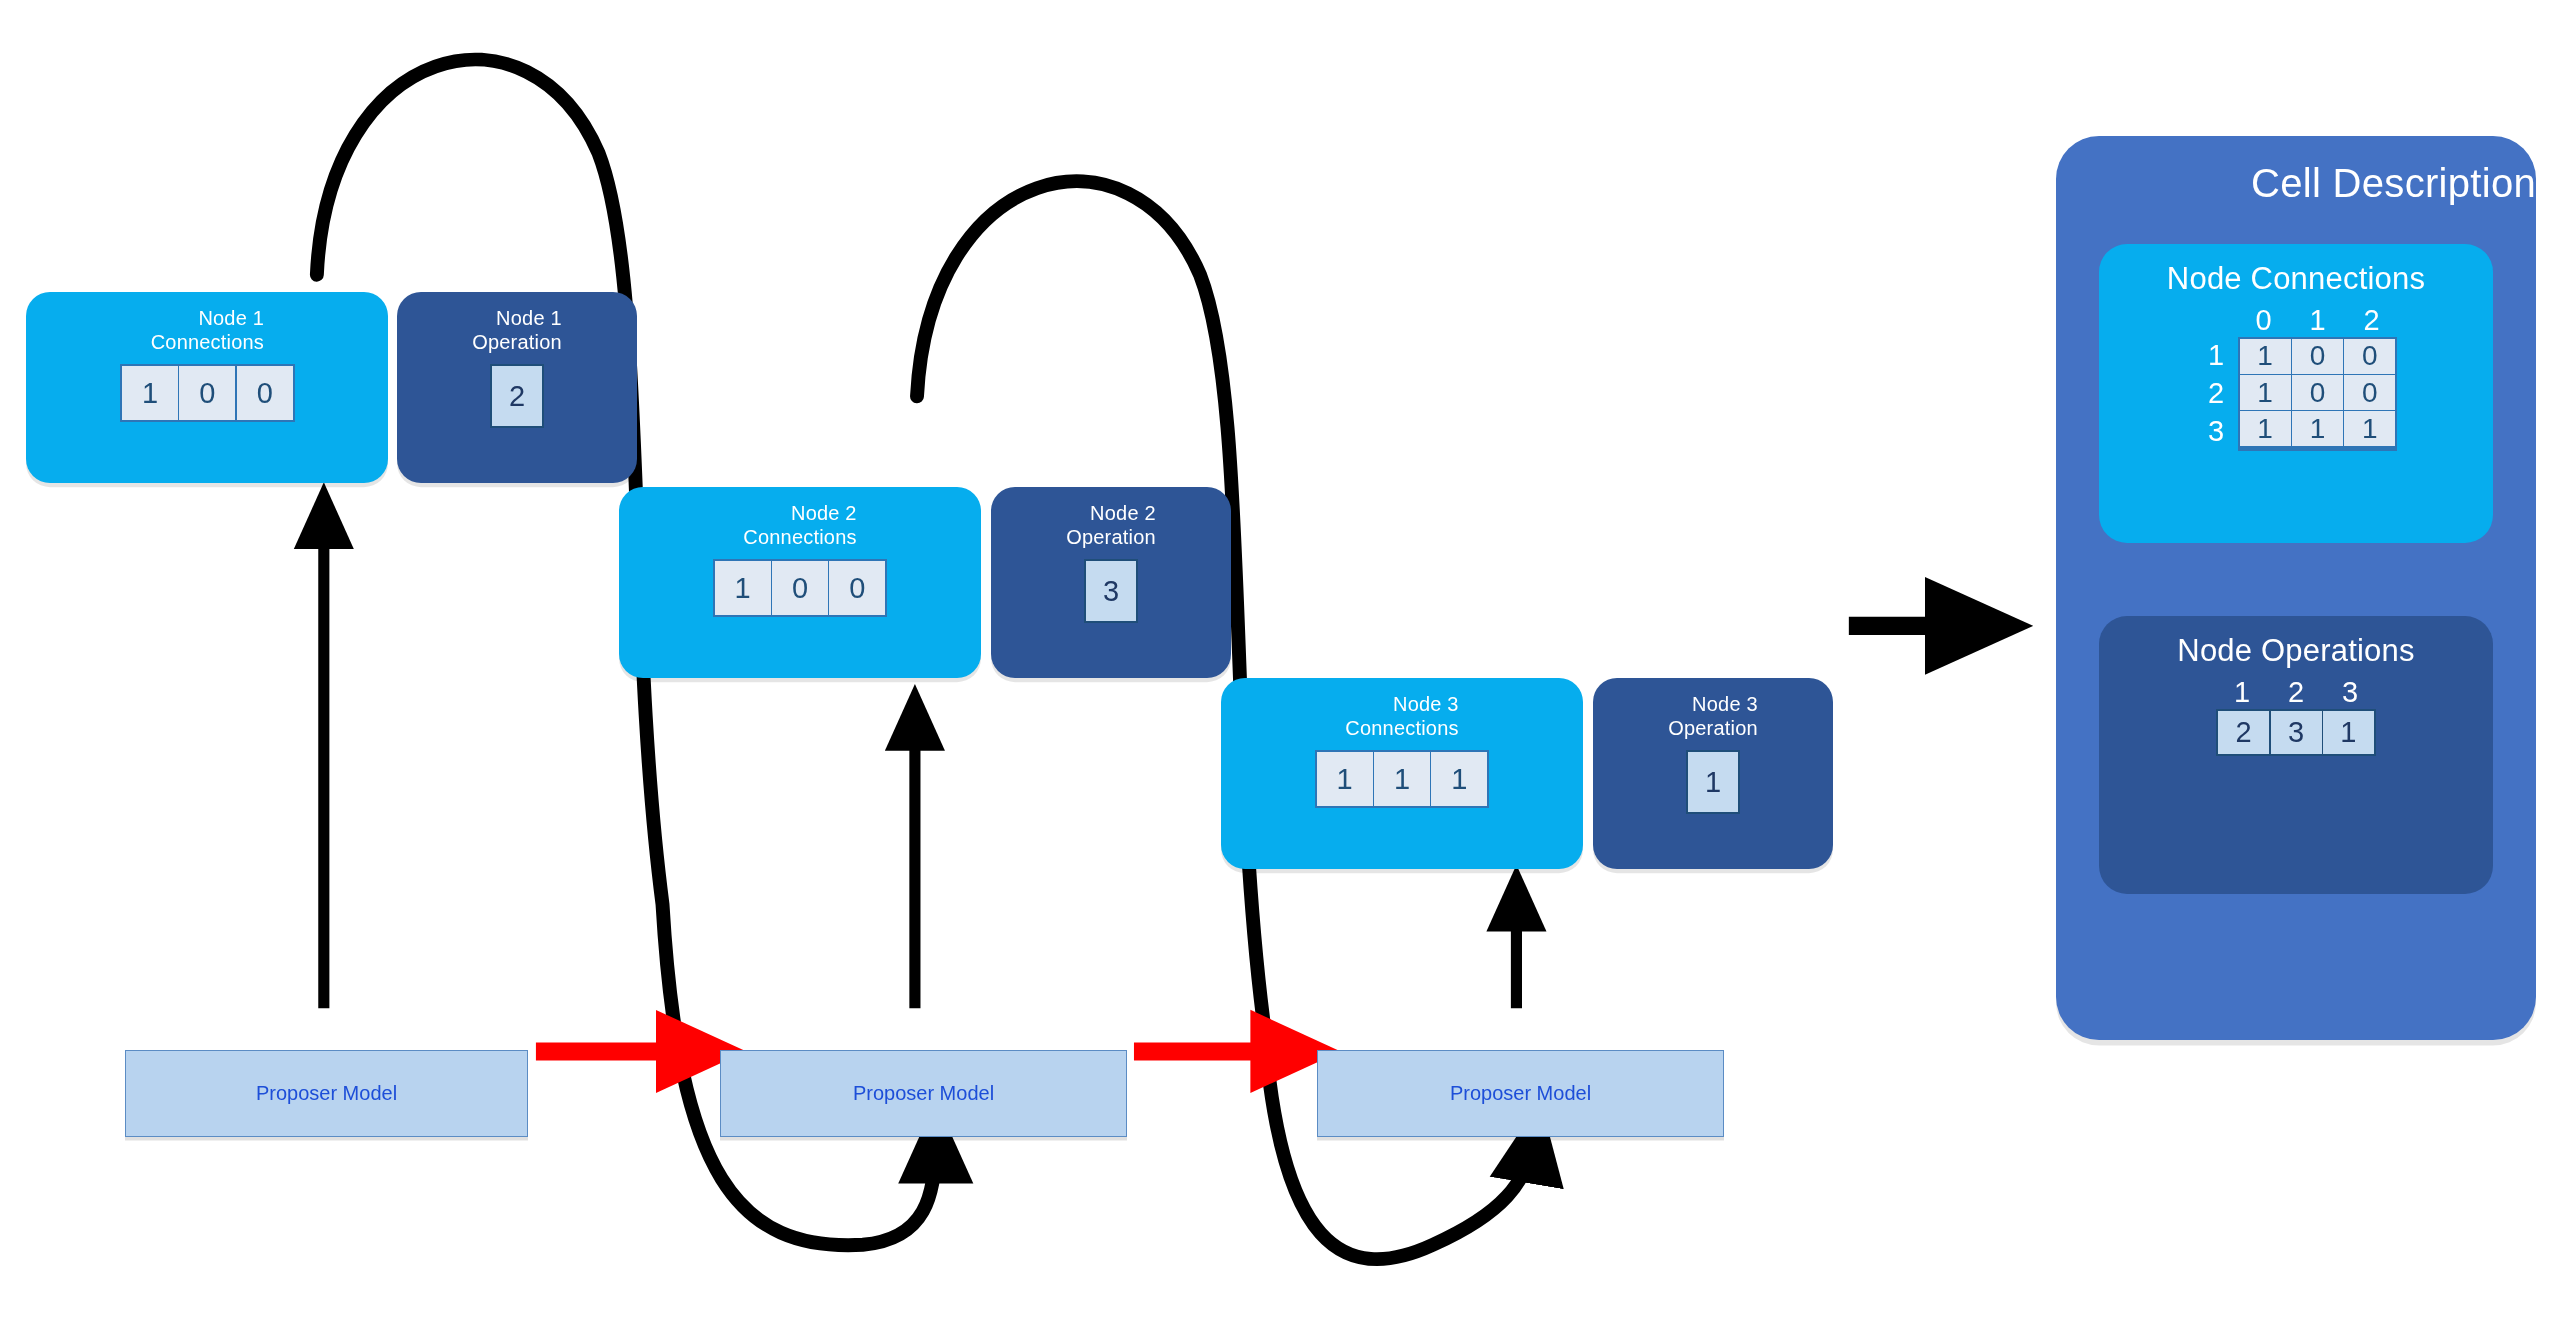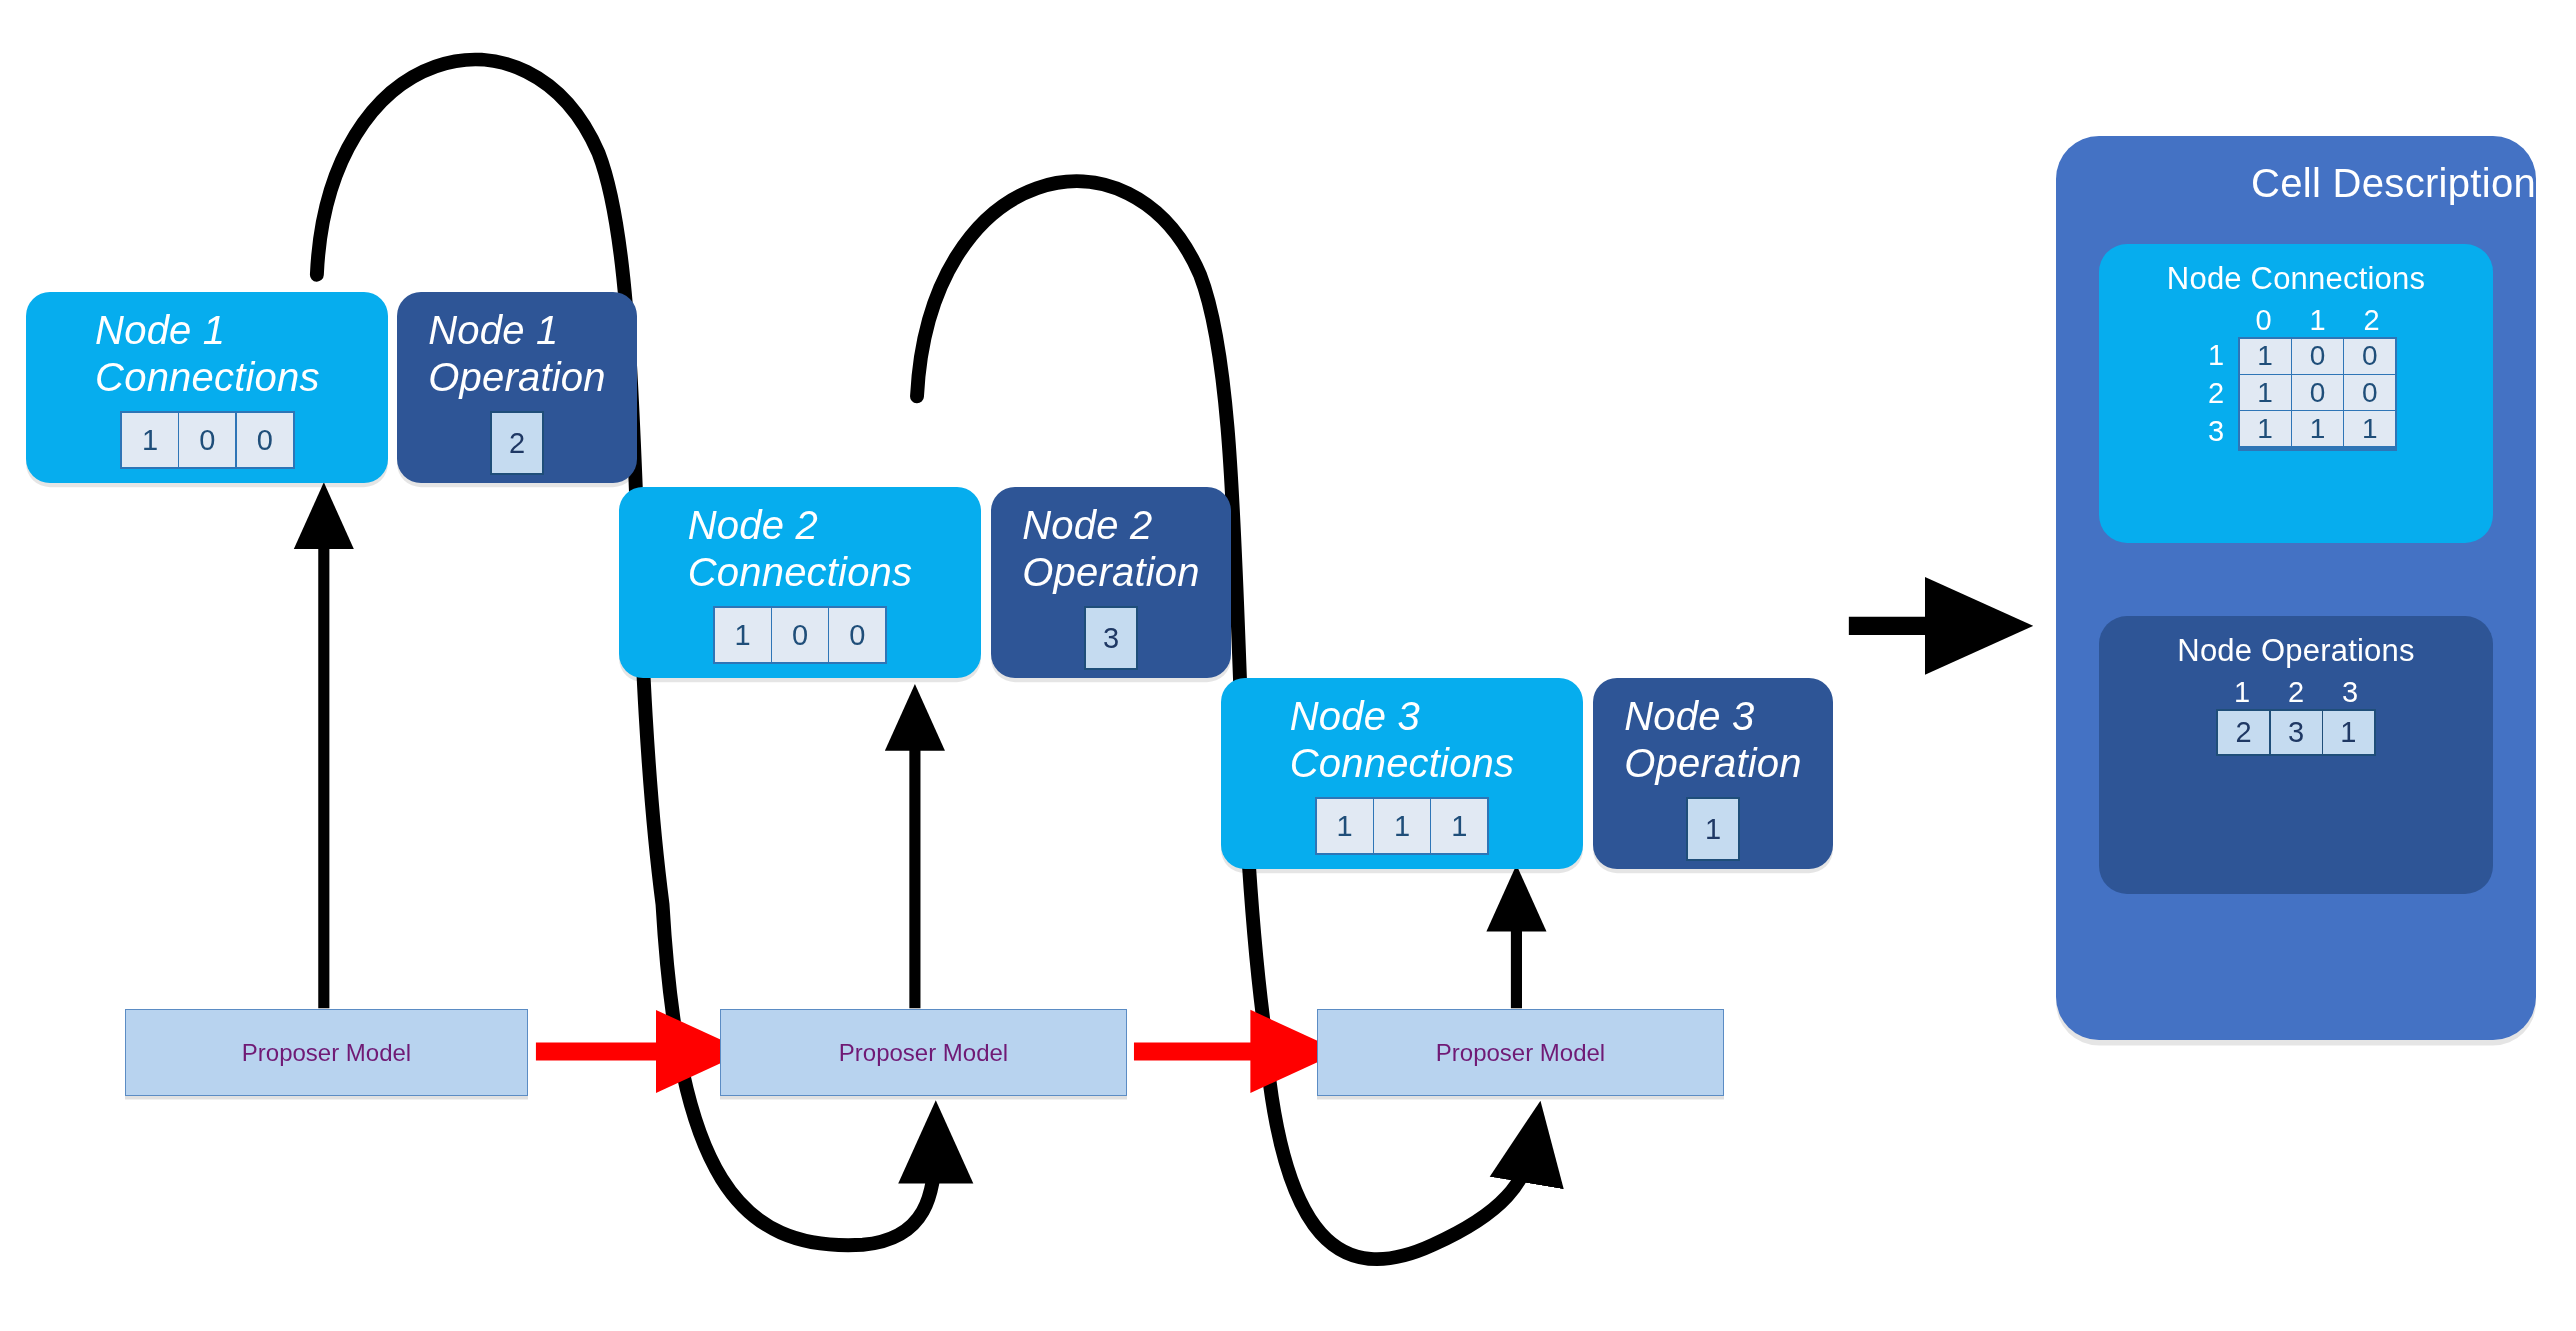--- a/index.html
+++ b/index.html
@@ -38,28 +38,27 @@
   }
   .node-card.conn {
     background: #06ADEE;
     box-shadow: 0 4.2px 0 rgba(0,0,0,0.10);
   }
   .node-card.oper {
     background: #2E5596;
     box-shadow: 0 4.2px 0 rgba(0,0,0,0.10);
   }
   .node-title {
-    font-size: 40px;
+    font-size: 20px;
     line-height: 1.18;
-    text-align: left;
+    text-align: right;
     color: #ffffff;
     white-space: pre-line;
     letter-spacing: 0.2px;
     margin-top: 15.3px;
-    font-style: italic;
   }
   .cellrow {
     display: flex;
     margin-top: 9.7px;
     border: 2.1px solid #2E75B6;
     background: #2E75B6;
     gap: 1.4px;
   }
   .cellrow .cell {
     width: 56px;
@@ -80,27 +79,28 @@
     color: #1F3864;
     width: 50px;
     height: 60px;
   }
 
   
   .proposer {
     position: absolute;
     background: #B8D3EF;
     border: 1.4px solid #5B8CC4;
-    color: #701a75;
-    font-size: 24px;
+    color: #1d4ed8;
+    font-size: 20px;
     display: flex;
     align-items: center;
     justify-content: center;
     box-shadow: 0 3.5px 0 rgba(0,0,0,0.12);
     box-sizing: border-box;
+    margin-top: 41px;
   }
 
   
   #cell-desc {
     position: absolute;
     left: 2056px;
     top: 136px;
     width: 480px;
     height: 904px;
     background: #4472C4;

